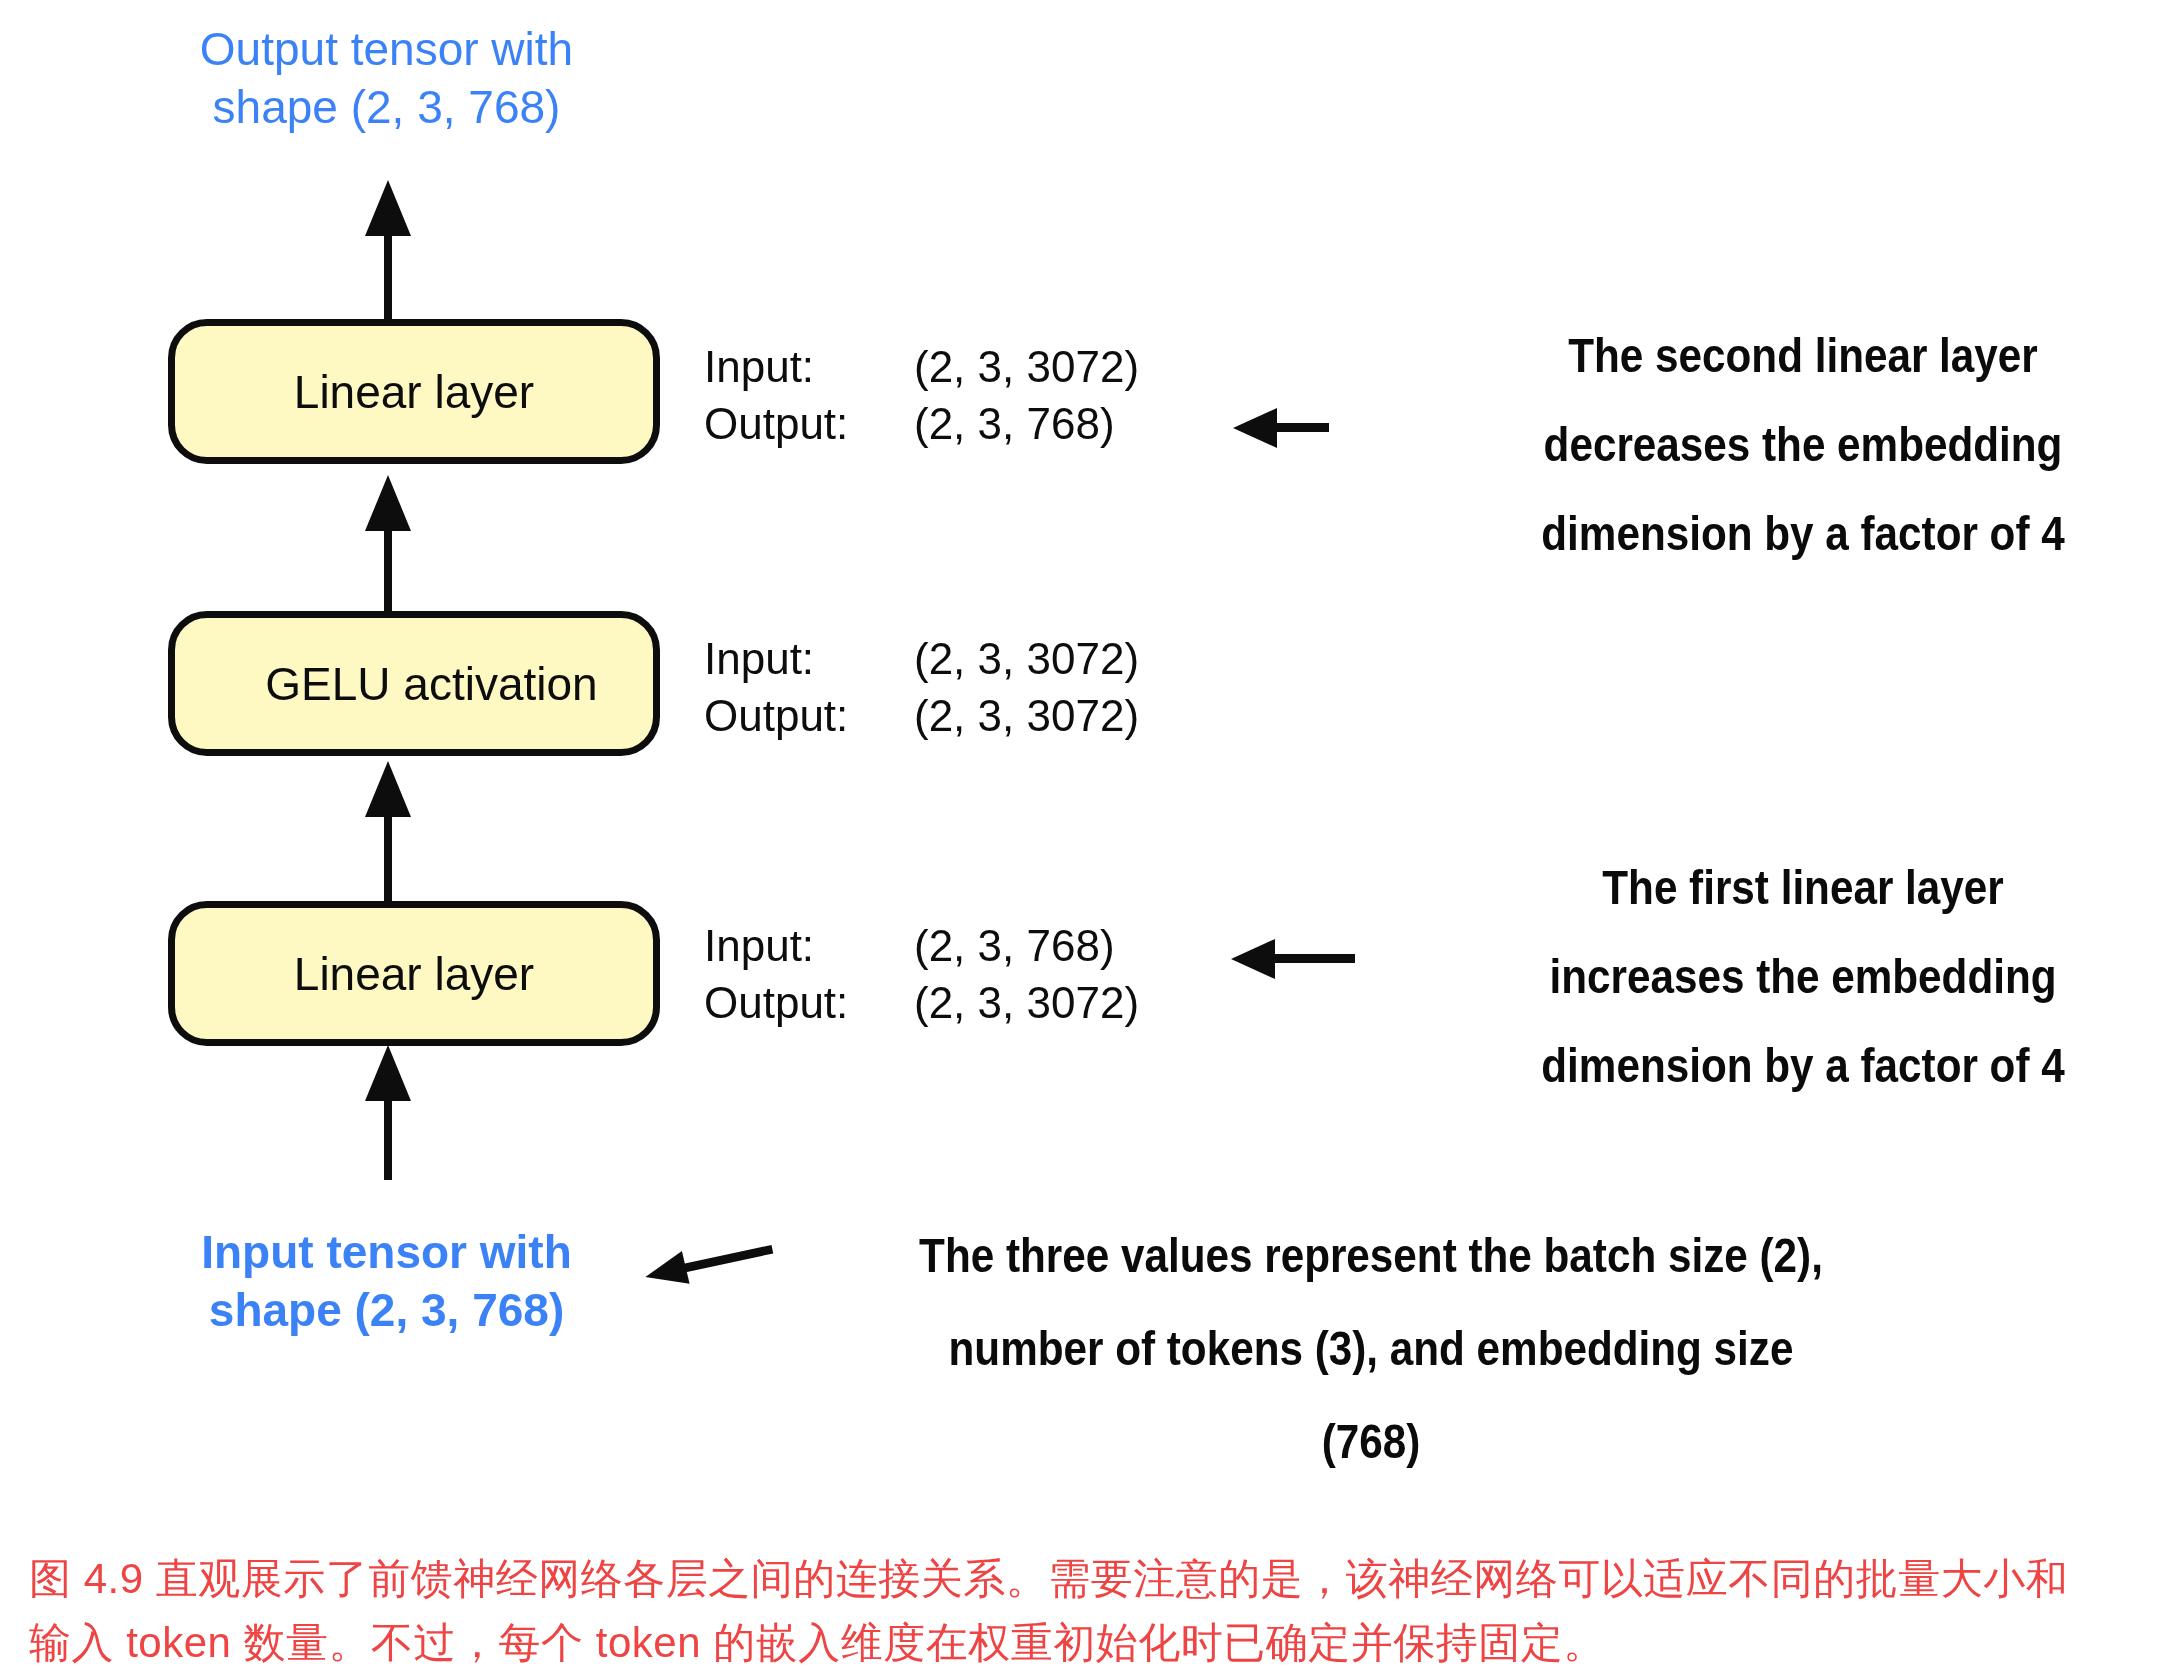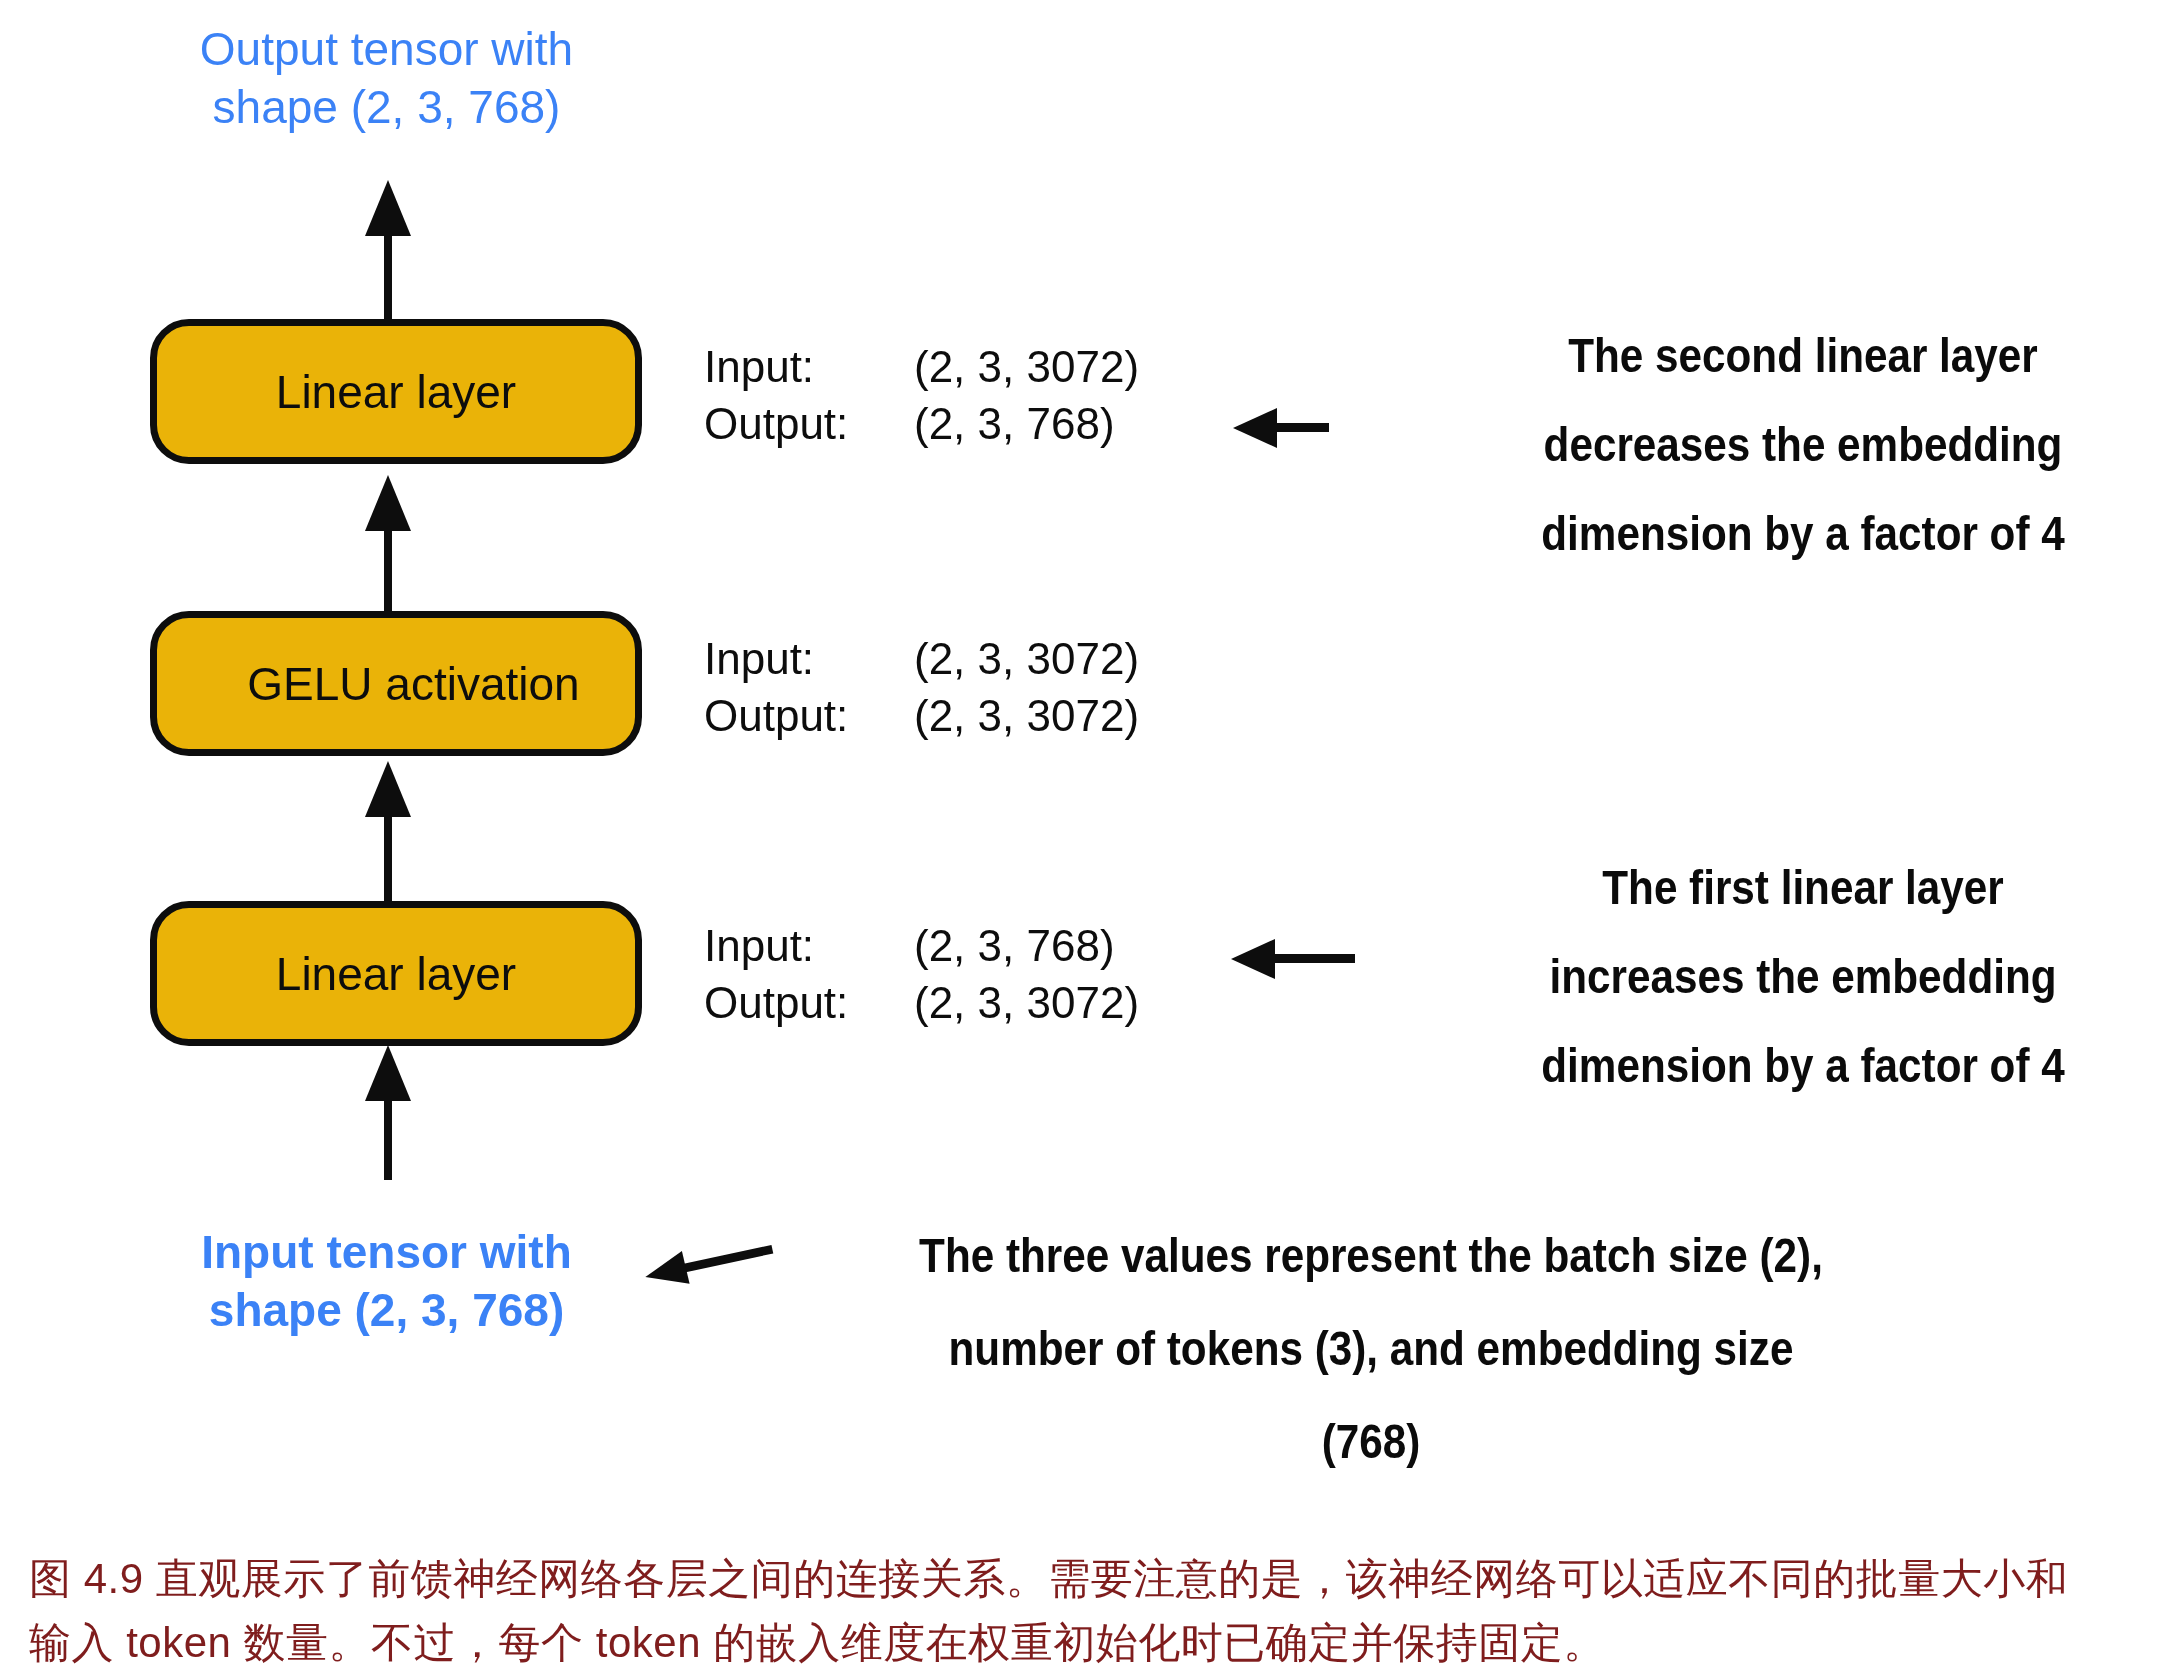--- a/index.html
+++ b/index.html
@@ -12,22 +12,22 @@
   
   .tensor-label{
     left:97px;width:579px;text-align:center;
     font-size:46px;line-height:58px;font-weight:400;color:#3b82f6;
     letter-spacing:0px;
     margin-top:10px;
   }
 
   
   .node{
-    left:150px;width:492px;height:145px;box-sizing:border-box;
-    border:7.7px solid #0d0d0d;border-radius:39px;background:#eab308;
+    left:168px;width:492px;height:145px;box-sizing:border-box;
+    border:7.7px solid #0d0d0d;border-radius:39px;background:#fef9c3;
     display:flex;align-items:center;justify-content:center;
     font-size:46px;font-weight:400;color:#0d0d0d;white-space:nowrap;text-align:right;
   }
 
   
   .varrow{width:46px;display:flex;flex-direction:column;align-items:center;}
   .varrow .vhead{
     width:0;height:0;
     border-left:23px solid transparent;border-right:23px solid transparent;
     border-bottom:56px solid #0d0d0d;
@@ -57,21 +57,21 @@
     color:#0b0b0b;transform:scaleX(0.88);transform-origin:50% 0%;
     white-space:nowrap;
   }
   .note div{height:89px;}
   .note-wide{line-height:93px;}
   .note-wide div{height:93px;}
 
   
   .caption{
     left:29px;width:2143px;font-size:42px;line-height:64px;
-    color:#7f1d1d;font-weight:400;letter-spacing:0.5px;
+    color:#ef4444;font-weight:400;letter-spacing:0.5px;
   }
   svg{display:block;}
 </style>
 </head>
 <body>
 
 <div class="abs tensor-label" style="top:9.7px;">
   <div>Output tensor with</div>
   <div>shape (2, 3, 768)</div>
 </div>

